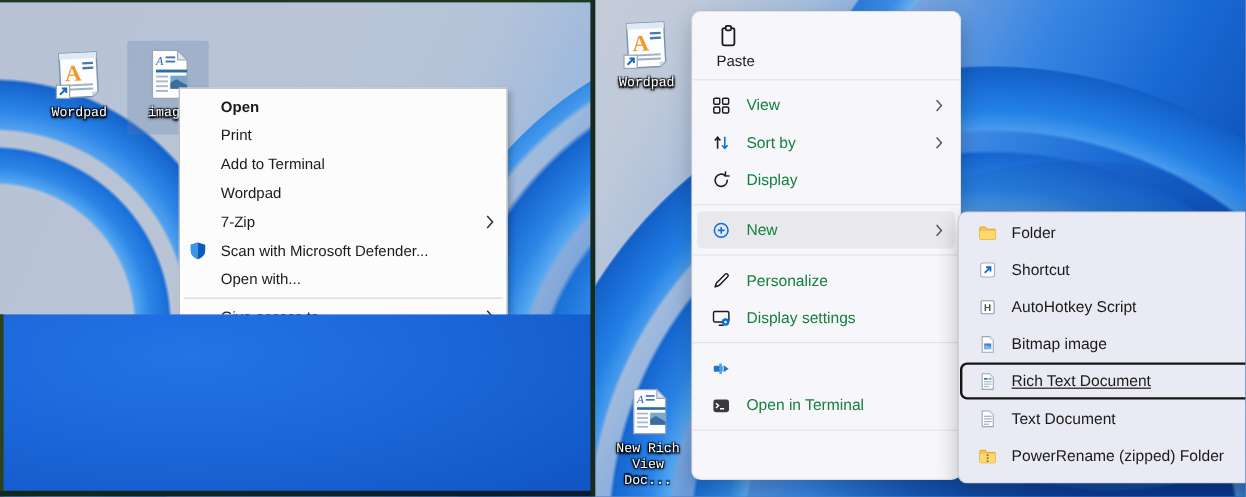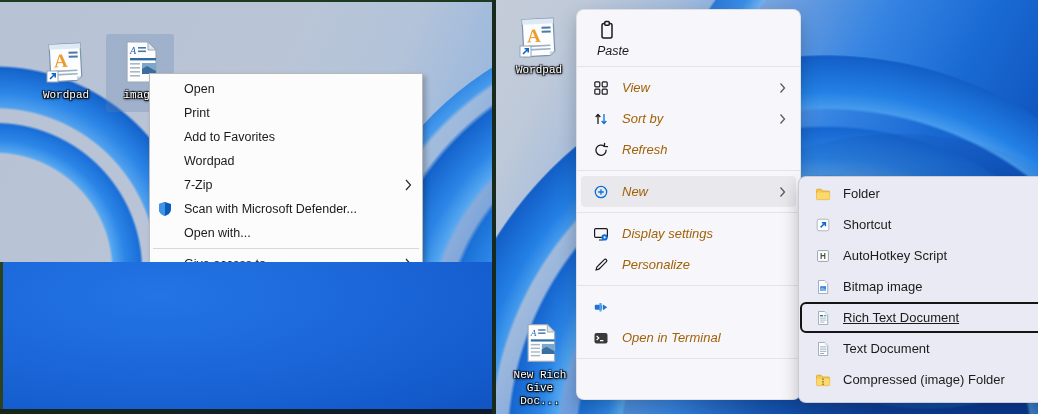--- a/index.html
+++ b/index.html
@@ -39,34 +39,34 @@
   .dicon { position:absolute; width:72px; display:flex; flex-direction:column; align-items:center; z-index:5; }
   .dicon .art { width:48px; height:48px; position:relative; }
   .dicon .lbl { margin-top:3px; font-size:11px; line-height:13px; color:#fff; text-align:center; max-width:64px;
     text-shadow:-1px -1px 1px rgba(0,0,0,.85), 1px -1px 1px rgba(0,0,0,.85), -1px 1px 1px rgba(0,0,0,.85), 1px 1px 1px rgba(0,0,0,.85), 0 1px 3px #000;font-family:Liberation Mono, monospace; }
   .sel-tile { position:absolute; left:106px; top:34px; width:68px; height:78px; background:rgba(96,130,175,.28); border-radius:3px; z-index:4; }
 
   
   .cmenu { position:absolute; left:149px; top:73px; width:274px; z-index:7; background:#fcfcfc;
     border:1px solid #b9b9b9; box-shadow:3px 3px 5px rgba(0,0,0,.22); padding:3px 0; }
   .cmenu .mi { position:relative; height:24px; line-height:24px; padding-left:34px; font-size:12.5px; color:#1a1a1a; white-space:nowrap; }
-  .cmenu .mi.bold { font-weight:normal; }
+  .cmenu .mi.bold { font-weight:bold; }
   .cmenu .mi .gicon { position:absolute; left:7px; top:4px; }
   .cmenu .mi .arr { position:absolute; right:10px; top:5px; }
   .cmenu .lsep { height:1px; background:#d8d8d8; margin:3px 3px; }
 
   
   .w11menu { position:absolute; left:576px; top:9px; width:225px; height:391px; z-index:15;
     background:#f7f7fb; border:1px solid rgba(0,0,0,.09); border-radius:8px;
-    box-shadow:0 8px 18px rgba(0,0,0,.22); overflow:hidden;font-style:italic; }
+    box-shadow:0 8px 18px rgba(0,0,0,.22); overflow:hidden; }
   .w11menu .paste-tile { height:56px; padding:10px 0 0 20px; }
   .w11menu .paste-tile .plabel { margin-top:4px; font-size:12.5px; color:#1b1b1b; }
   .wsep { height:1px; background:#e3e3e8; }
   .wgroup { padding:5px 4px; }
-  .wrow { display:flex; align-items:center; height:31px; padding:0 10px 0 12px; gap:13px; font-size:13px; color:#a16207; border-radius:4px; }
+  .wrow { display:flex; align-items:center; height:31px; padding:0 10px 0 12px; gap:13px; font-size:13px; color:#15803d; border-radius:4px; }
   .wrow.hl { background:rgba(0,0,0,.055);justify-content:flex-end; }
   .wrow .chev { margin-left:auto; }
   .wrow .wicon { width:16px; height:16px; flex:0 0 16px; }
 
   
   .submenu { position:absolute; left:798px; top:176px; width:276px; height:227px; z-index:16;
     background:#e9eaf3; border:1px solid rgba(0,0,0,.13); border-radius:8px;
     box-shadow:0 8px 18px rgba(0,0,0,.24); padding:1px 1px; }
   .srow { display:flex; align-items:center; height:31px; padding:0 10px 0 13px; gap:12px; font-size:13px; color:#1b1b1b; border-radius:6px; border:2px solid transparent; }
   .srow.focused { border-color:#141414;text-decoration:underline; }
@@ -120,21 +120,21 @@
           <rect x="26" y="25" width="14" height="11" fill="#7ba7cc"></rect>
             <path d="M26 31 l5 -3 9 5 v3 h-14 Z" fill="#3b6d9e"></path>
         </svg>
       </div>
       <div class="lbl">image</div>
     </div>
 
     <div class="cmenu">
       <div class="mi bold"><span>Open</span></div>
       <div class="mi"><span>Print</span></div>
-      <div class="mi"><span>Add to Favorites</span></div>
+      <div class="mi"><span>Add to Terminal</span></div>
       <div class="mi"><span>Wordpad</span></div>
       <div class="mi"><span>7-Zip</span>
         <span class="arr">
             <svg width="8" height="14" viewBox="0 0 8 14">
               <path d="M2 2 l4.5 5 L2 12" fill="none" stroke="#2b2b2b" stroke-width="1.2"></path>
             </svg>
           </span>
       </div>
       <div class="mi">
         <span class="gicon">
@@ -199,21 +199,21 @@
             <rect x="22" y="12.5" width="8" height="1.6" fill="#4a79a8"></rect>
           <rect x="14" y="20" width="26" height="2.4" fill="#2e6da4"></rect>
           <rect x="14" y="25" width="10" height="1.6" fill="#aab8c4"></rect>
             <rect x="14" y="29" width="10" height="1.6" fill="#aab8c4"></rect>
           <rect x="14" y="33" width="10" height="1.6" fill="#aab8c4"></rect>
             <rect x="14" y="37" width="10" height="1.6" fill="#aab8c4"></rect>
           <rect x="26" y="25" width="14" height="11" fill="#7ba7cc"></rect>
             <path d="M26 31 l5 -3 9 5 v3 h-14 Z" fill="#3b6d9e"></path>
         </svg>
       </div>
-      <div class="lbl">New Rich Give Doc...</div>
+      <div class="lbl">New Rich View Doc...</div>
     </div>
   </div>
 
   <div class="w11menu">
     <div class="paste-tile">
       <span>
         <svg width="20" height="20" viewBox="0 0 16 16">
             <rect x="4" y="2.8" width="8" height="11.5" rx="1.4" fill="none" stroke="#1b1b1b" stroke-width="1.2"></rect>
             <rect x="6.2" y="1.2" width="3.6" height="3" rx="0.8" fill="#f7f7fb" stroke="#1b1b1b" stroke-width="1.2"></rect>
           </svg>
@@ -253,21 +253,21 @@
             </svg>
           </span>
       </div>
       <div class="wrow">
         <span class="wicon">
             <svg width="16" height="16" viewBox="0 0 16 16">
               <path d="M13.1 8.2 a5.1 5.1 0 1 1 -1.7 -3.8" fill="none" stroke="#1b1b1b" stroke-width="1.3" stroke-linecap="round"></path>
               <path d="M11.6 1.4 l-0.2 3.1 3.1 0.2" fill="none" stroke="#1b1b1b" stroke-width="1.3" stroke-linecap="round"></path>
             </svg>
           </span>
-        <span>Refresh</span>
+        <span>Display</span>
       </div>
     </div>
     <div class="wsep"></div>
 
     <div class="wgroup">
       <div class="wrow hl">
         <span class="wicon">
             <svg width="16" height="16" viewBox="0 0 16 16">
               <circle cx="8" cy="8" r="5.7" fill="none" stroke="#0b6fd8" stroke-width="1.3"></circle>
               <path d="M8 5.2 v5.6 M5.2 8 h5.6" stroke="#0b6fd8" stroke-width="1.3"></path>
@@ -280,35 +280,35 @@
             </svg>
           </span>
       </div>
     </div>
     <div class="wsep"></div>
 
     <div class="wgroup">
       <div class="wrow">
         <span class="wicon">
             <svg width="16" height="16" viewBox="0 0 16 16">
+              <path d="M13.4 2.6 a1.5 1.5 0 0 0 -2.1 0 L5.4 8.5 c-1.7 1 -2.2 3.2 -2.4 4.5 1.3 -0.2 3.5 -0.7 4.5 -2.4 L13.4 4.7 a1.5 1.5 0 0 0 0 -2.1 Z" fill="none" stroke="#1b1b1b" stroke-width="1.2"></path>
+            </svg>
+          </span>
+        <span>Personalize</span>
+      </div>
+      <div class="wrow">
+        <span class="wicon">
+            <svg width="16" height="16" viewBox="0 0 16 16">
               <rect x="1.6" y="2.6" width="12.8" height="8.8" rx="1.2" fill="none" stroke="#1b1b1b" stroke-width="1.2"></rect>
               <path d="M6 14 h4" stroke="#1b1b1b" stroke-width="1.2"></path>
               <circle cx="11.6" cy="11.4" r="3.1" fill="#0b6fd8"></circle>
               <circle cx="11.6" cy="11.4" r="1.1" fill="#eef2fa"></circle>
             </svg>
           </span>
         <span>Display settings</span>
-      </div>
-      <div class="wrow">
-        <span class="wicon">
-            <svg width="16" height="16" viewBox="0 0 16 16">
-              <path d="M13.4 2.6 a1.5 1.5 0 0 0 -2.1 0 L5.4 8.5 c-1.7 1 -2.2 3.2 -2.4 4.5 1.3 -0.2 3.5 -0.7 4.5 -2.4 L13.4 4.7 a1.5 1.5 0 0 0 0 -2.1 Z" fill="none" stroke="#1b1b1b" stroke-width="1.2"></path>
-            </svg>
-          </span>
-        <span>Personalize</span>
       </div>
     </div>
     <div class="wsep"></div>
 
     <div class="wgroup">
       <div class="wrow">
         <span class="wicon">
             <svg width="16" height="16" viewBox="0 0 16 16">
               <rect x="1.8" y="5.8" width="7.4" height="5" rx="1" fill="#2173d3"></rect>
               <path d="M10 5.4 l4.2 2.9 -4.2 2.9 Z" fill="#2173d3"></path>
@@ -398,17 +398,17 @@
       <span>Text Document</span>
     </div>
     <div class="srow">
       <span class="wicon">
           <svg width="16" height="16" viewBox="0 0 16 16">
             <path d="M1.5 4.2 a1 1 0 0 1 1 -1 h3.6 l1.5 1.8 h6 a1 1 0 0 1 1 1 v6.6 a1 1 0 0 1 -1 1 h-11.1 a1 1 0 0 1 -1 -1 Z" fill="#f7c64a" stroke="#d8a32e" stroke-width="0.8"></path>
             <path d="M1.5 6.4 h13.1 v6.2 a1 1 0 0 1 -1 1 h-11.1 a1 1 0 0 1 -1 -1 Z" fill="#fbd96e"></path>
             <path d="M8 6.6 v6.4" stroke="#8a6b1e" stroke-width="1.4" stroke-dasharray="1.4 1.1"></path>
           </svg>
         </span>
-      <span>Compressed (image) Folder</span>
+      <span>PowerRename (zipped) Folder</span>
     </div>
   </div>
 
 </div>
 
 </body></html>

